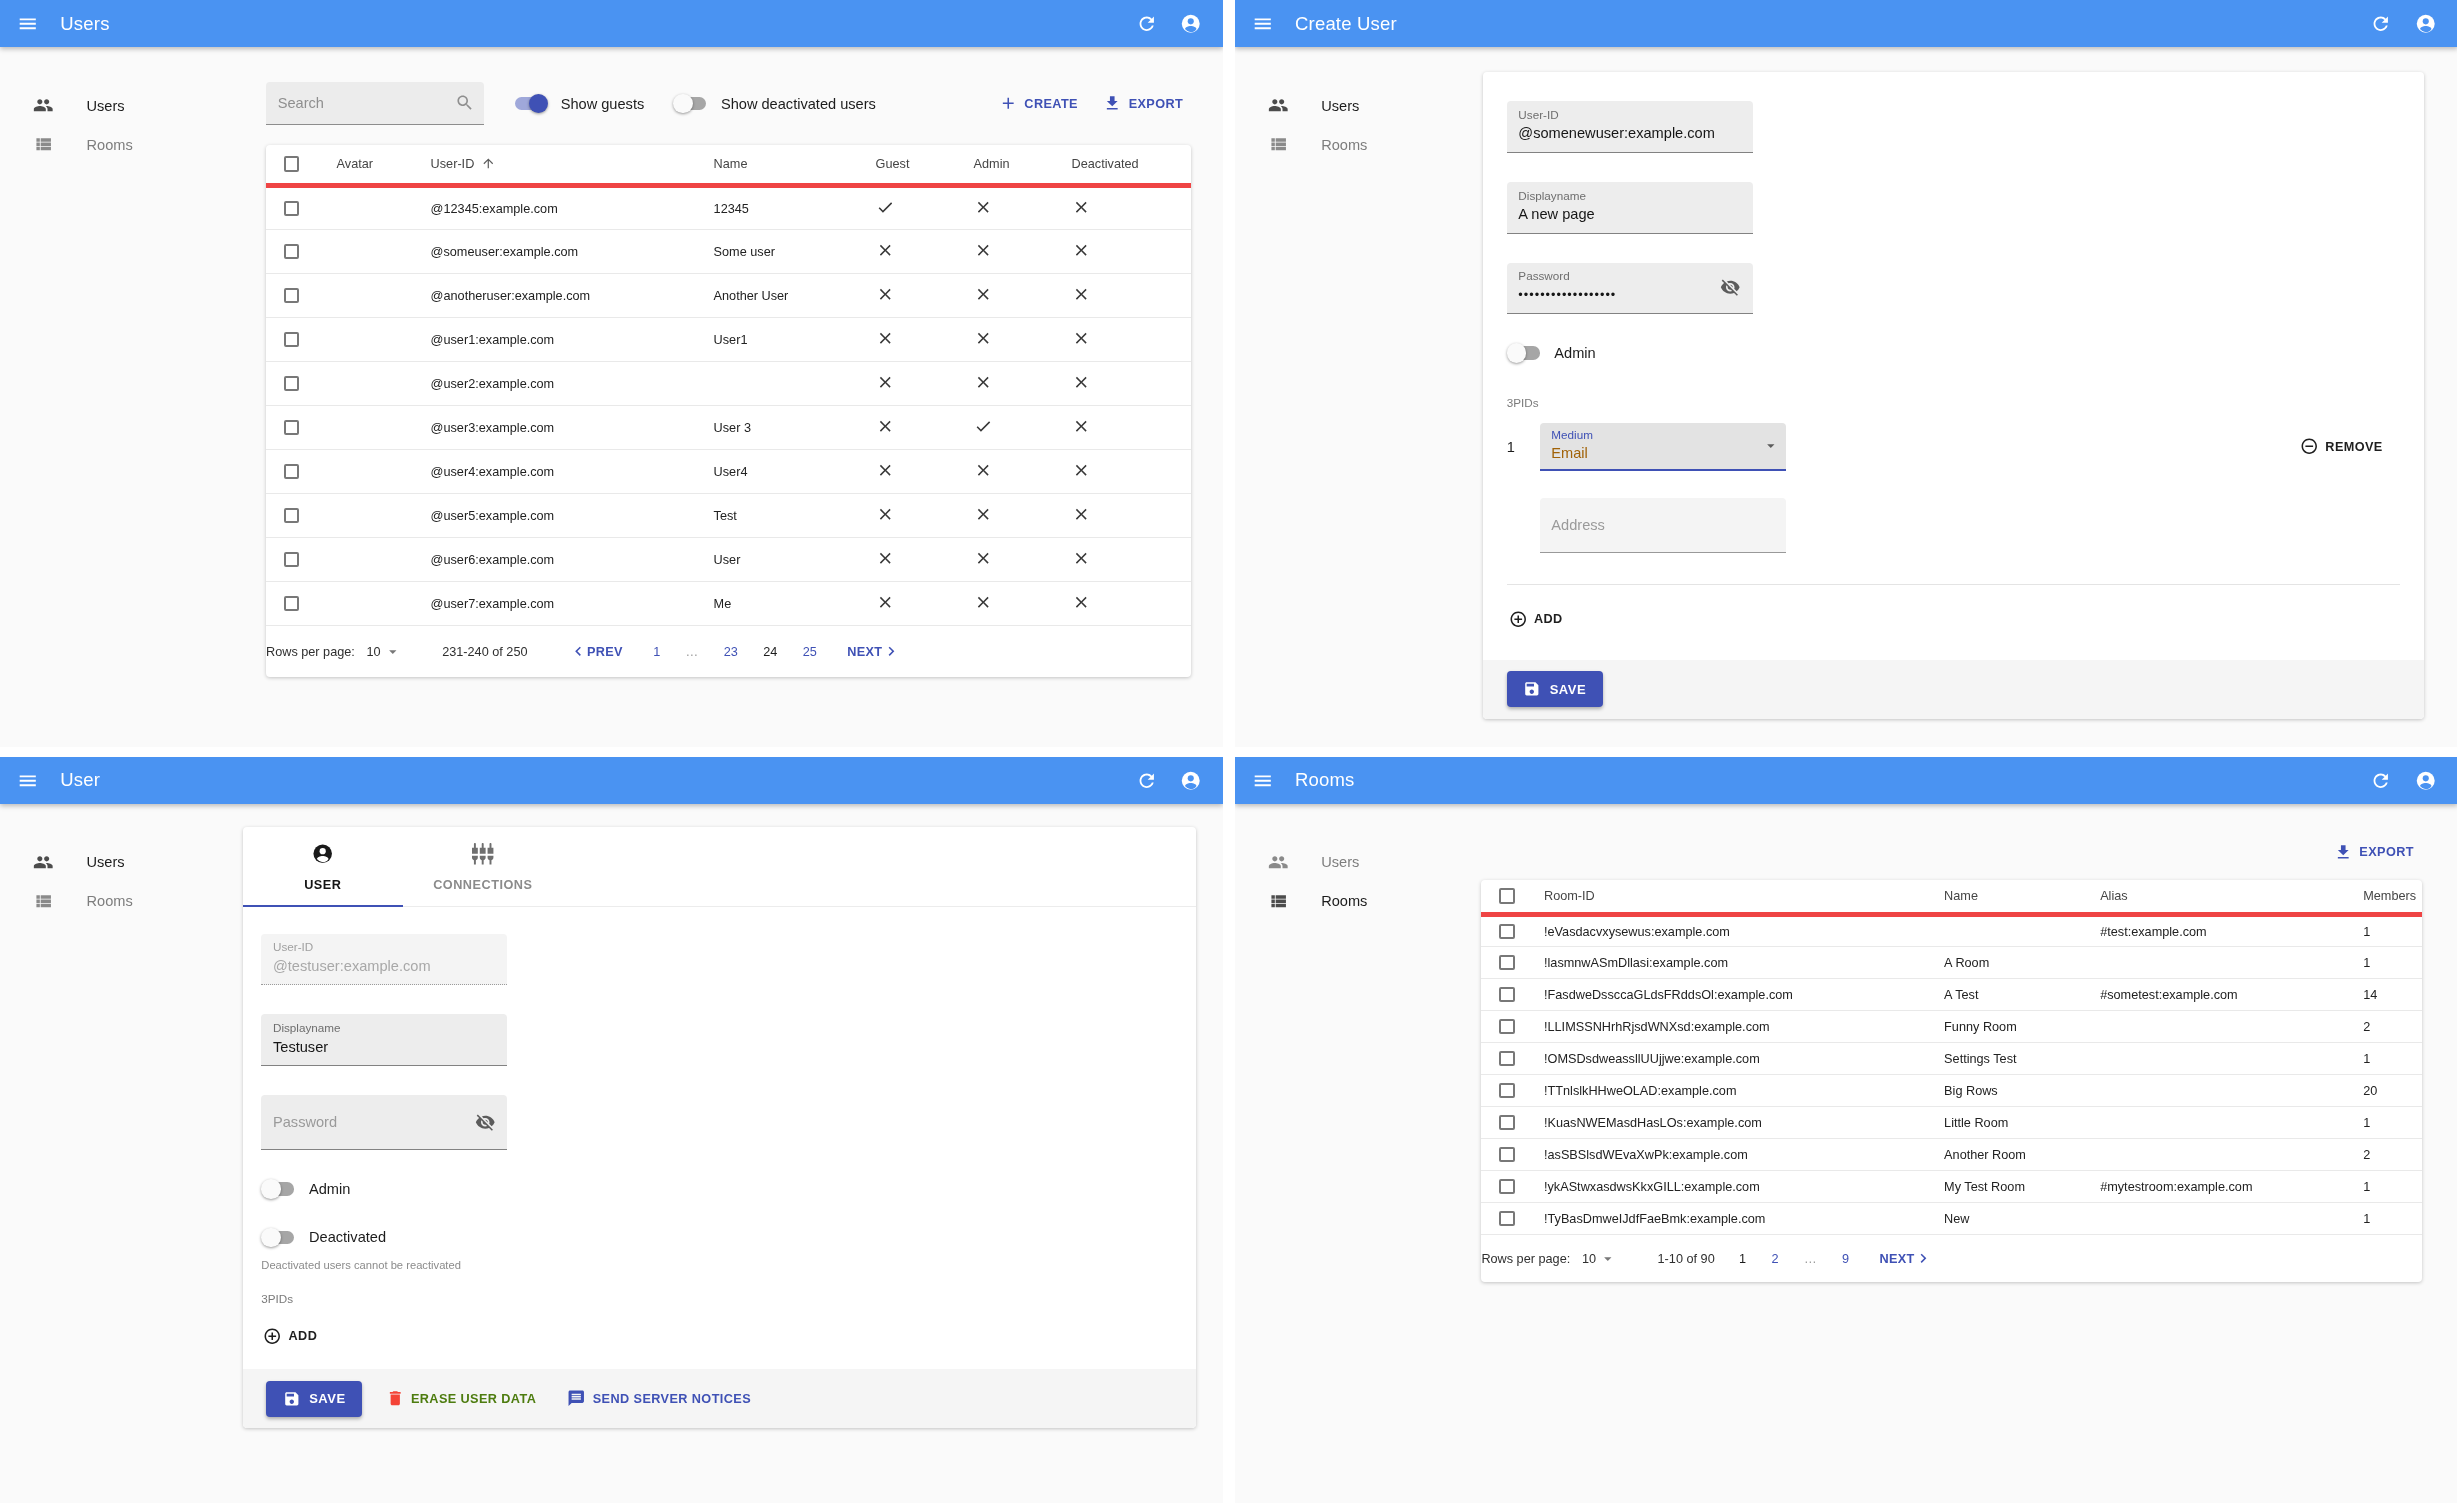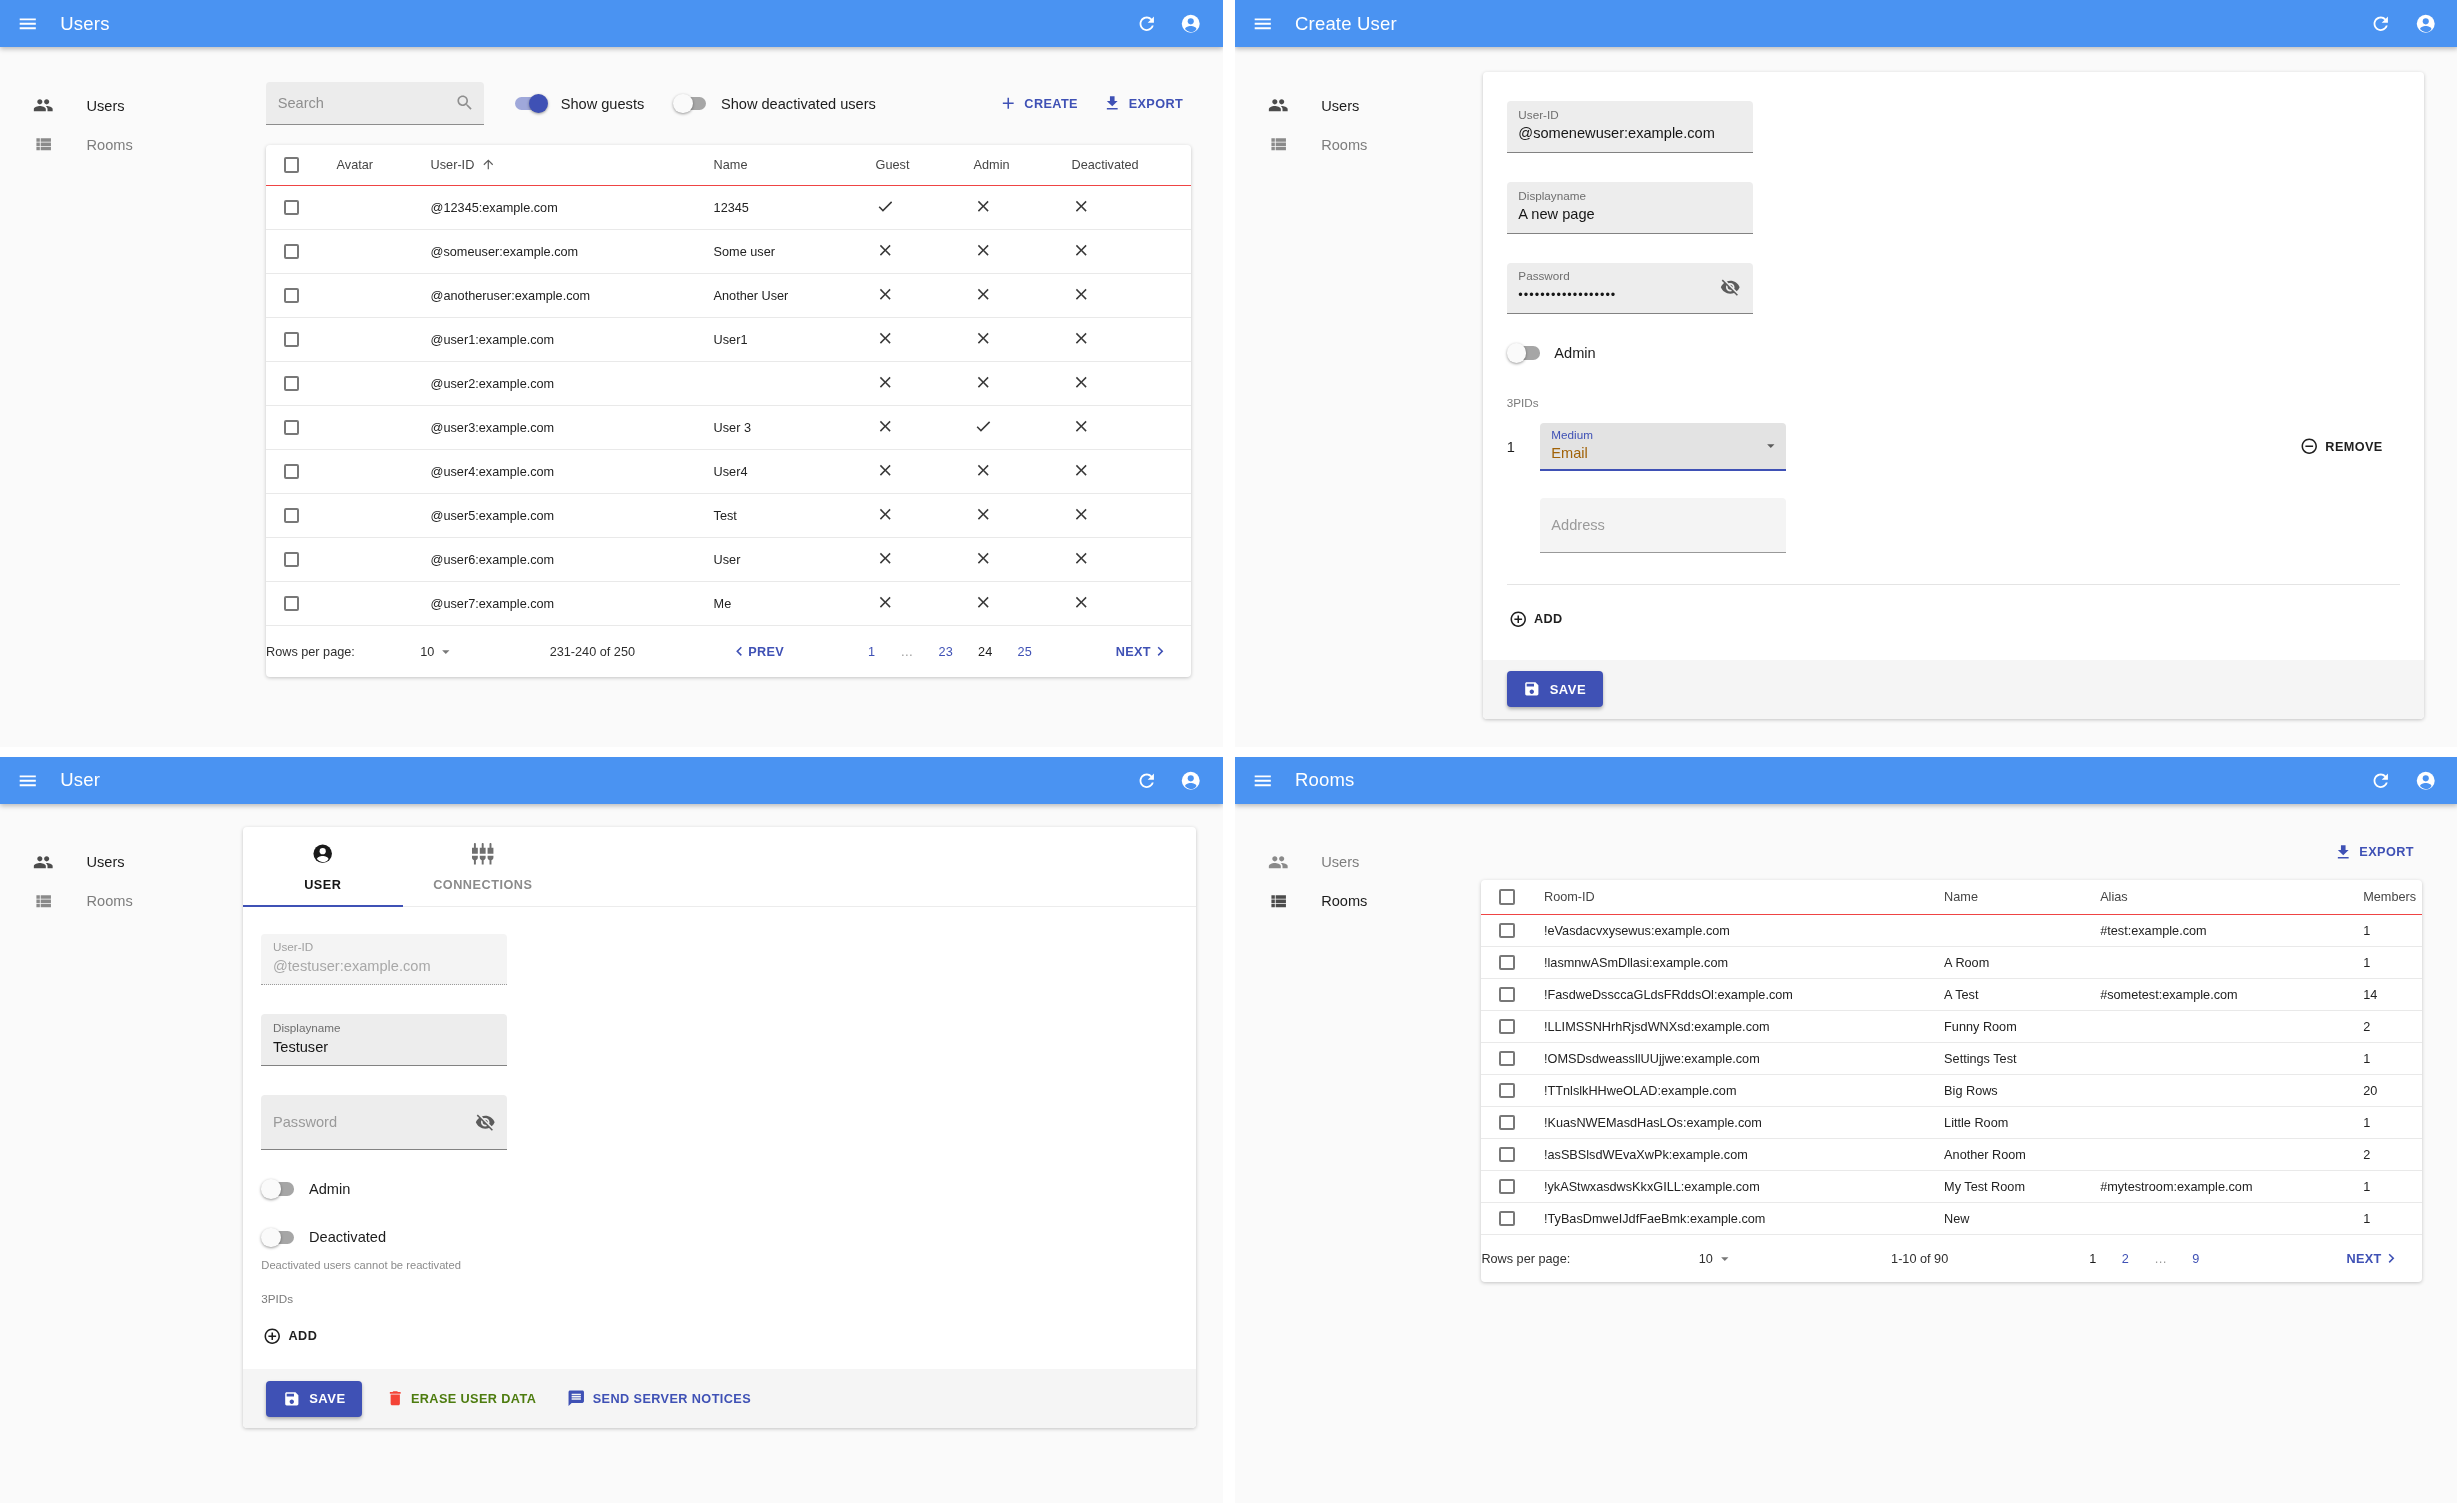--- a/index.html
+++ b/index.html
@@ -63,33 +63,33 @@
   .text-btn svg { width:18.5px; height:18.5px; fill:#3f51b5; margin-right:6.8px; flex:none; }
   .text-btn + .text-btn { margin-left:9.8px; }
   .text-btn.dark { color:#1f1f1f; } .text-btn.dark svg { fill:#1f1f1f; }
   .text-btn.danger { color:#4d7c0f;justify-content:center; } .text-btn.danger svg { fill:#f44336; }
 
   
   .card { background:#fff; border-radius:3.9px; box-shadow:0 1px 3.9px rgba(0,0,0,.22); overflow:hidden; }
   .users-card { margin:17.6px 32px 0 32px; }
   .datagrid { border-collapse:collapse; width:100%; table-layout:fixed; }
   .datagrid th { height:41px; text-align:left; font-size:12.7px; font-weight:400; color:#454545;
-    padding:0 5.9px 0 15.6px; border-bottom:1px solid #ef4444; white-space:nowrap; }
+    padding:0 5.9px 0 15.6px; border-bottom:5px solid #ef4444; white-space:nowrap; }
   .datagrid td { height:44px; font-size:12.7px; color:#222; padding:0 5.9px 0 15.6px;
     border-bottom:1px solid #e9e9e9; white-space:nowrap; overflow:hidden; }
   .rooms-grid th { height:35px; }
   .rooms-grid td { height:32px; }
   .cb-cell { padding-left:17.6px !important; }
   .checkbox { display:inline-block; width:15.6px; height:15.6px; border:2px solid #787878;
     border-radius:2px; background:transparent; vertical-align:middle; cursor:pointer; }
   .sort-icon { width:14.6px; height:14.6px; fill:#5f5f5f; vertical-align:-2.9px; margin-left:6.8px; }
   .bool { display:inline-flex; }
   .bool svg { width:18.5px; height:18.5px; fill:#383838; }
 
-  .tfooter { height:51px; display:flex; align-items:center; justify-content:space-between;
+  .tfooter { height:51px; display:flex; align-items:center; justify-content:flex-start;
     padding-right:15.6px; font-size:12.7px; color:#2f2f2f; }
   .rooms-footer { height:47px; }
   .rpp { display:inline-flex; align-items:center; margin-left:11.7px; cursor:pointer; }
   .rpp svg { width:17.6px; height:17.6px; fill:#787878; margin-left:2.9px; }
   .range { margin-left:41px; }
   .pg-btn { display:inline-flex; align-items:center; color:#3f51b5; font-weight:700; font-size:12.7px;
     letter-spacing:0.3px; background:none; border:0; cursor:pointer; font-family:inherit; }
   .pg-btn svg { width:18.5px; height:18.5px; fill:#3f51b5; }
   .prev { margin-left:35px; }
   .pages { display:inline-flex; margin-left:11.7px; }

